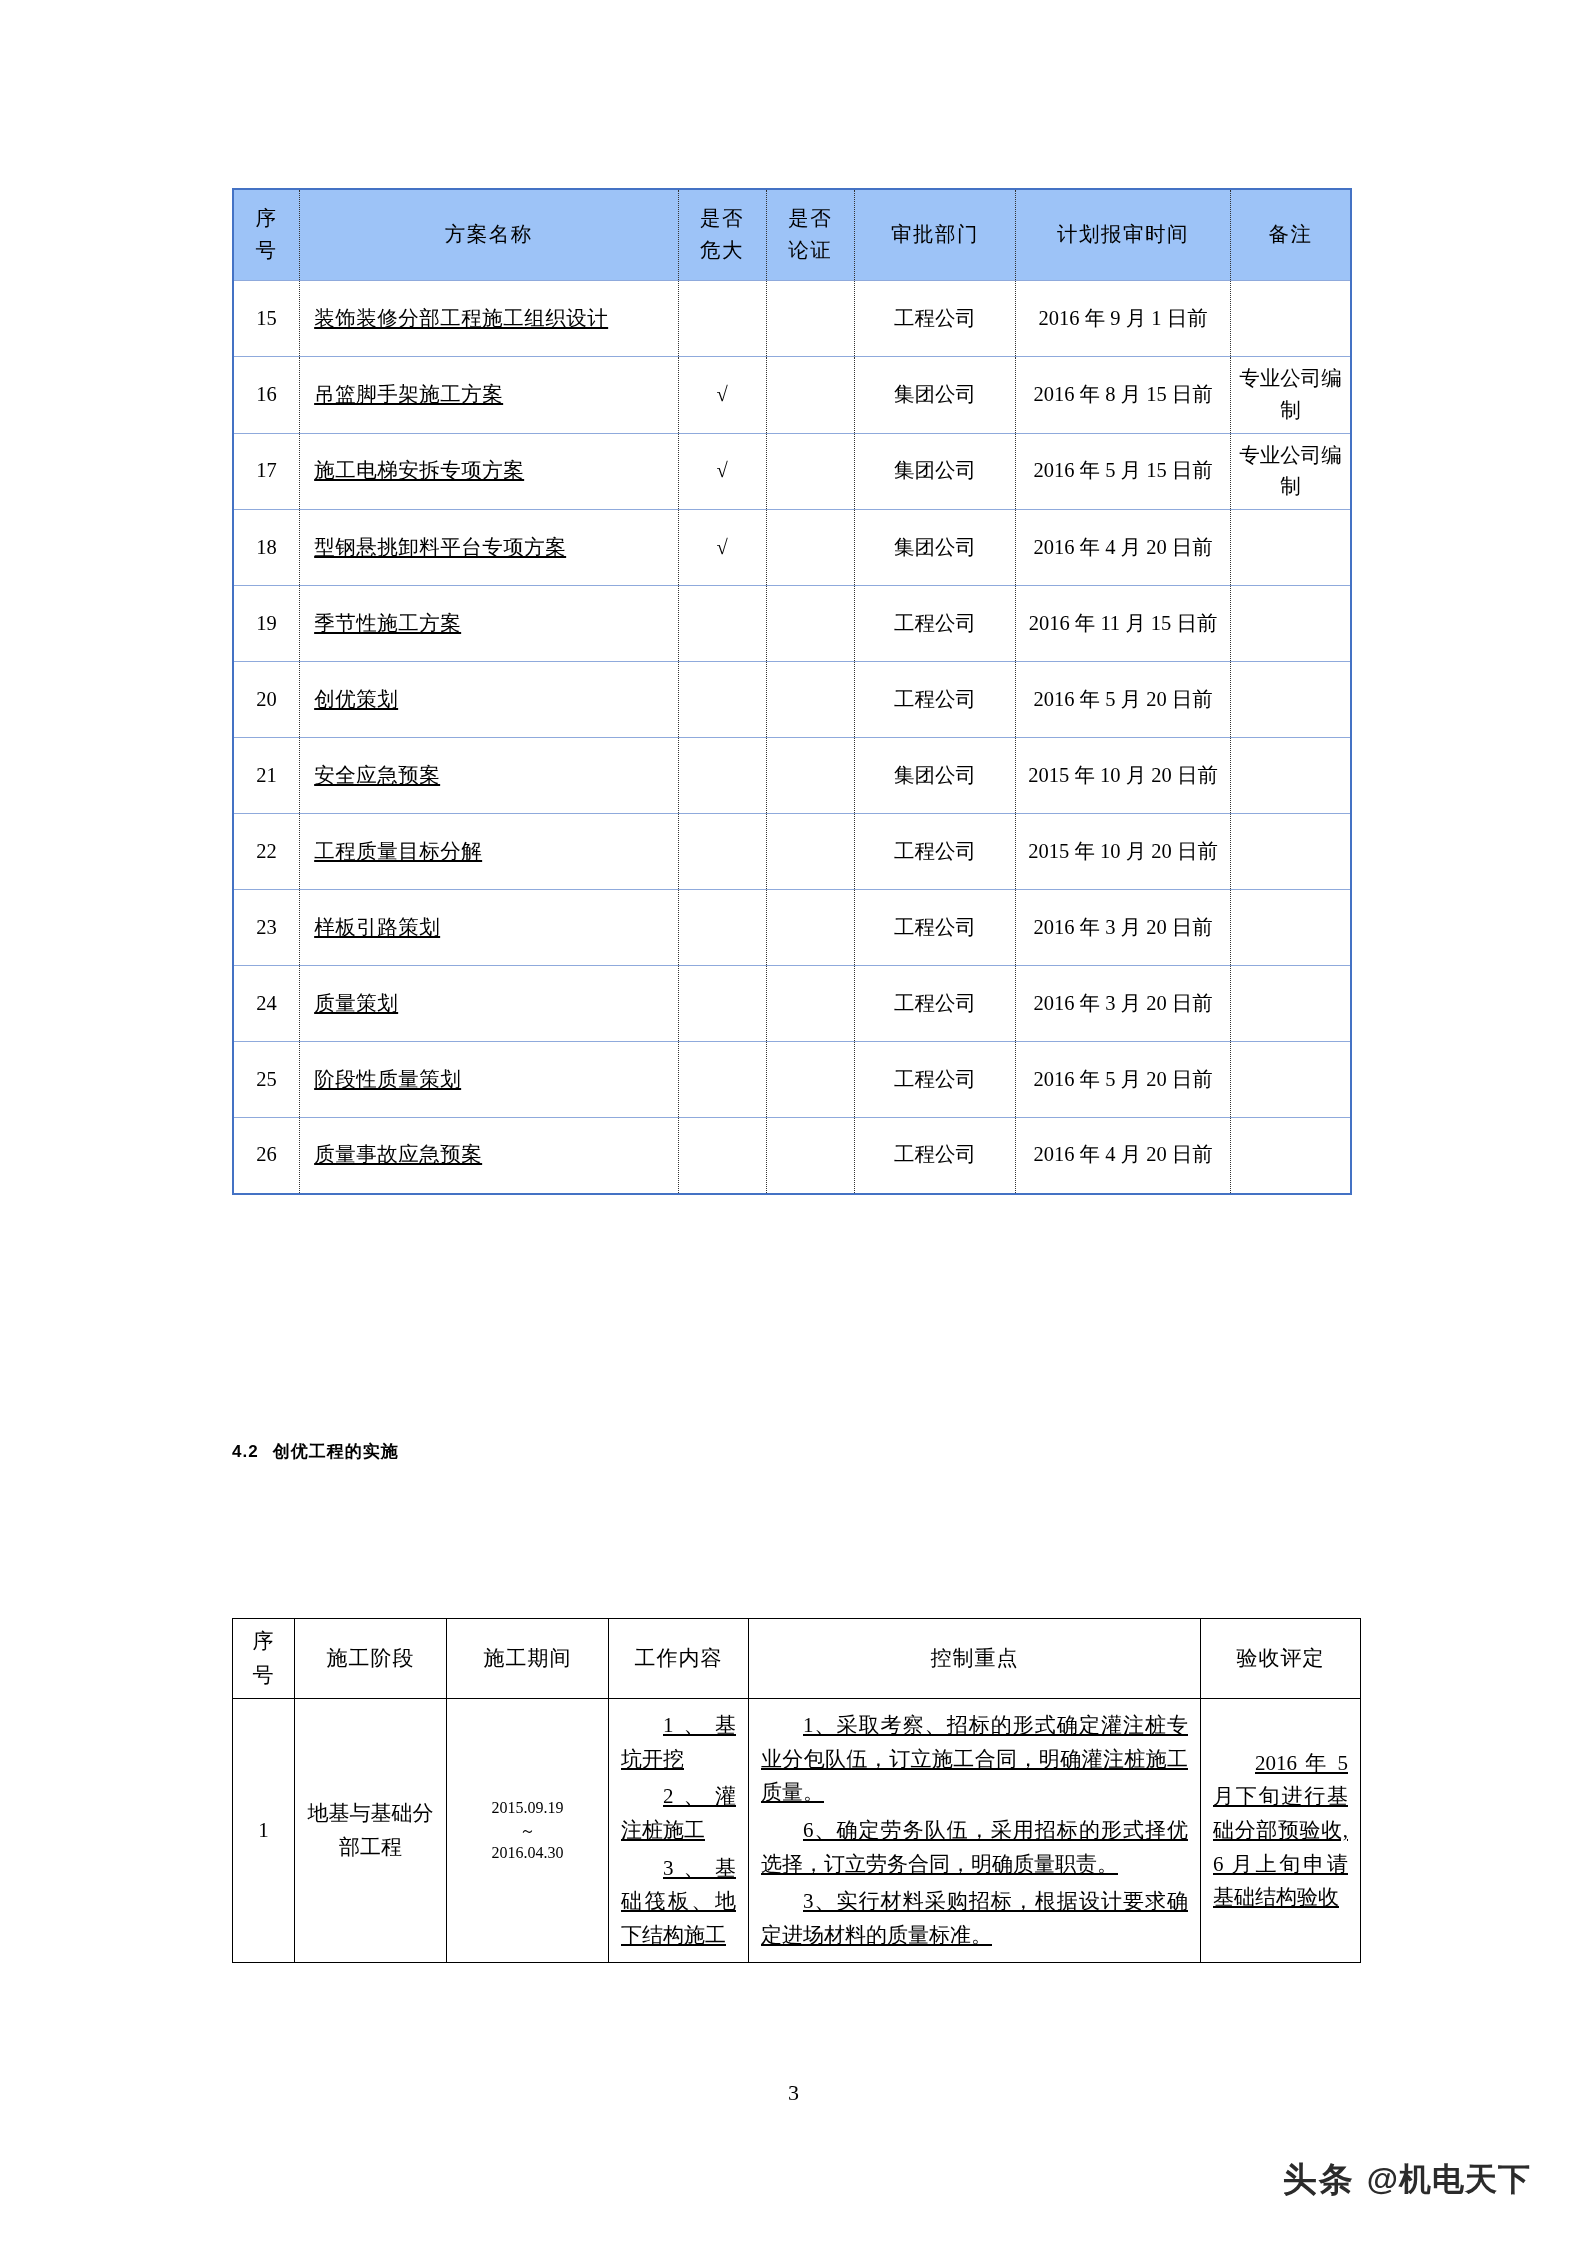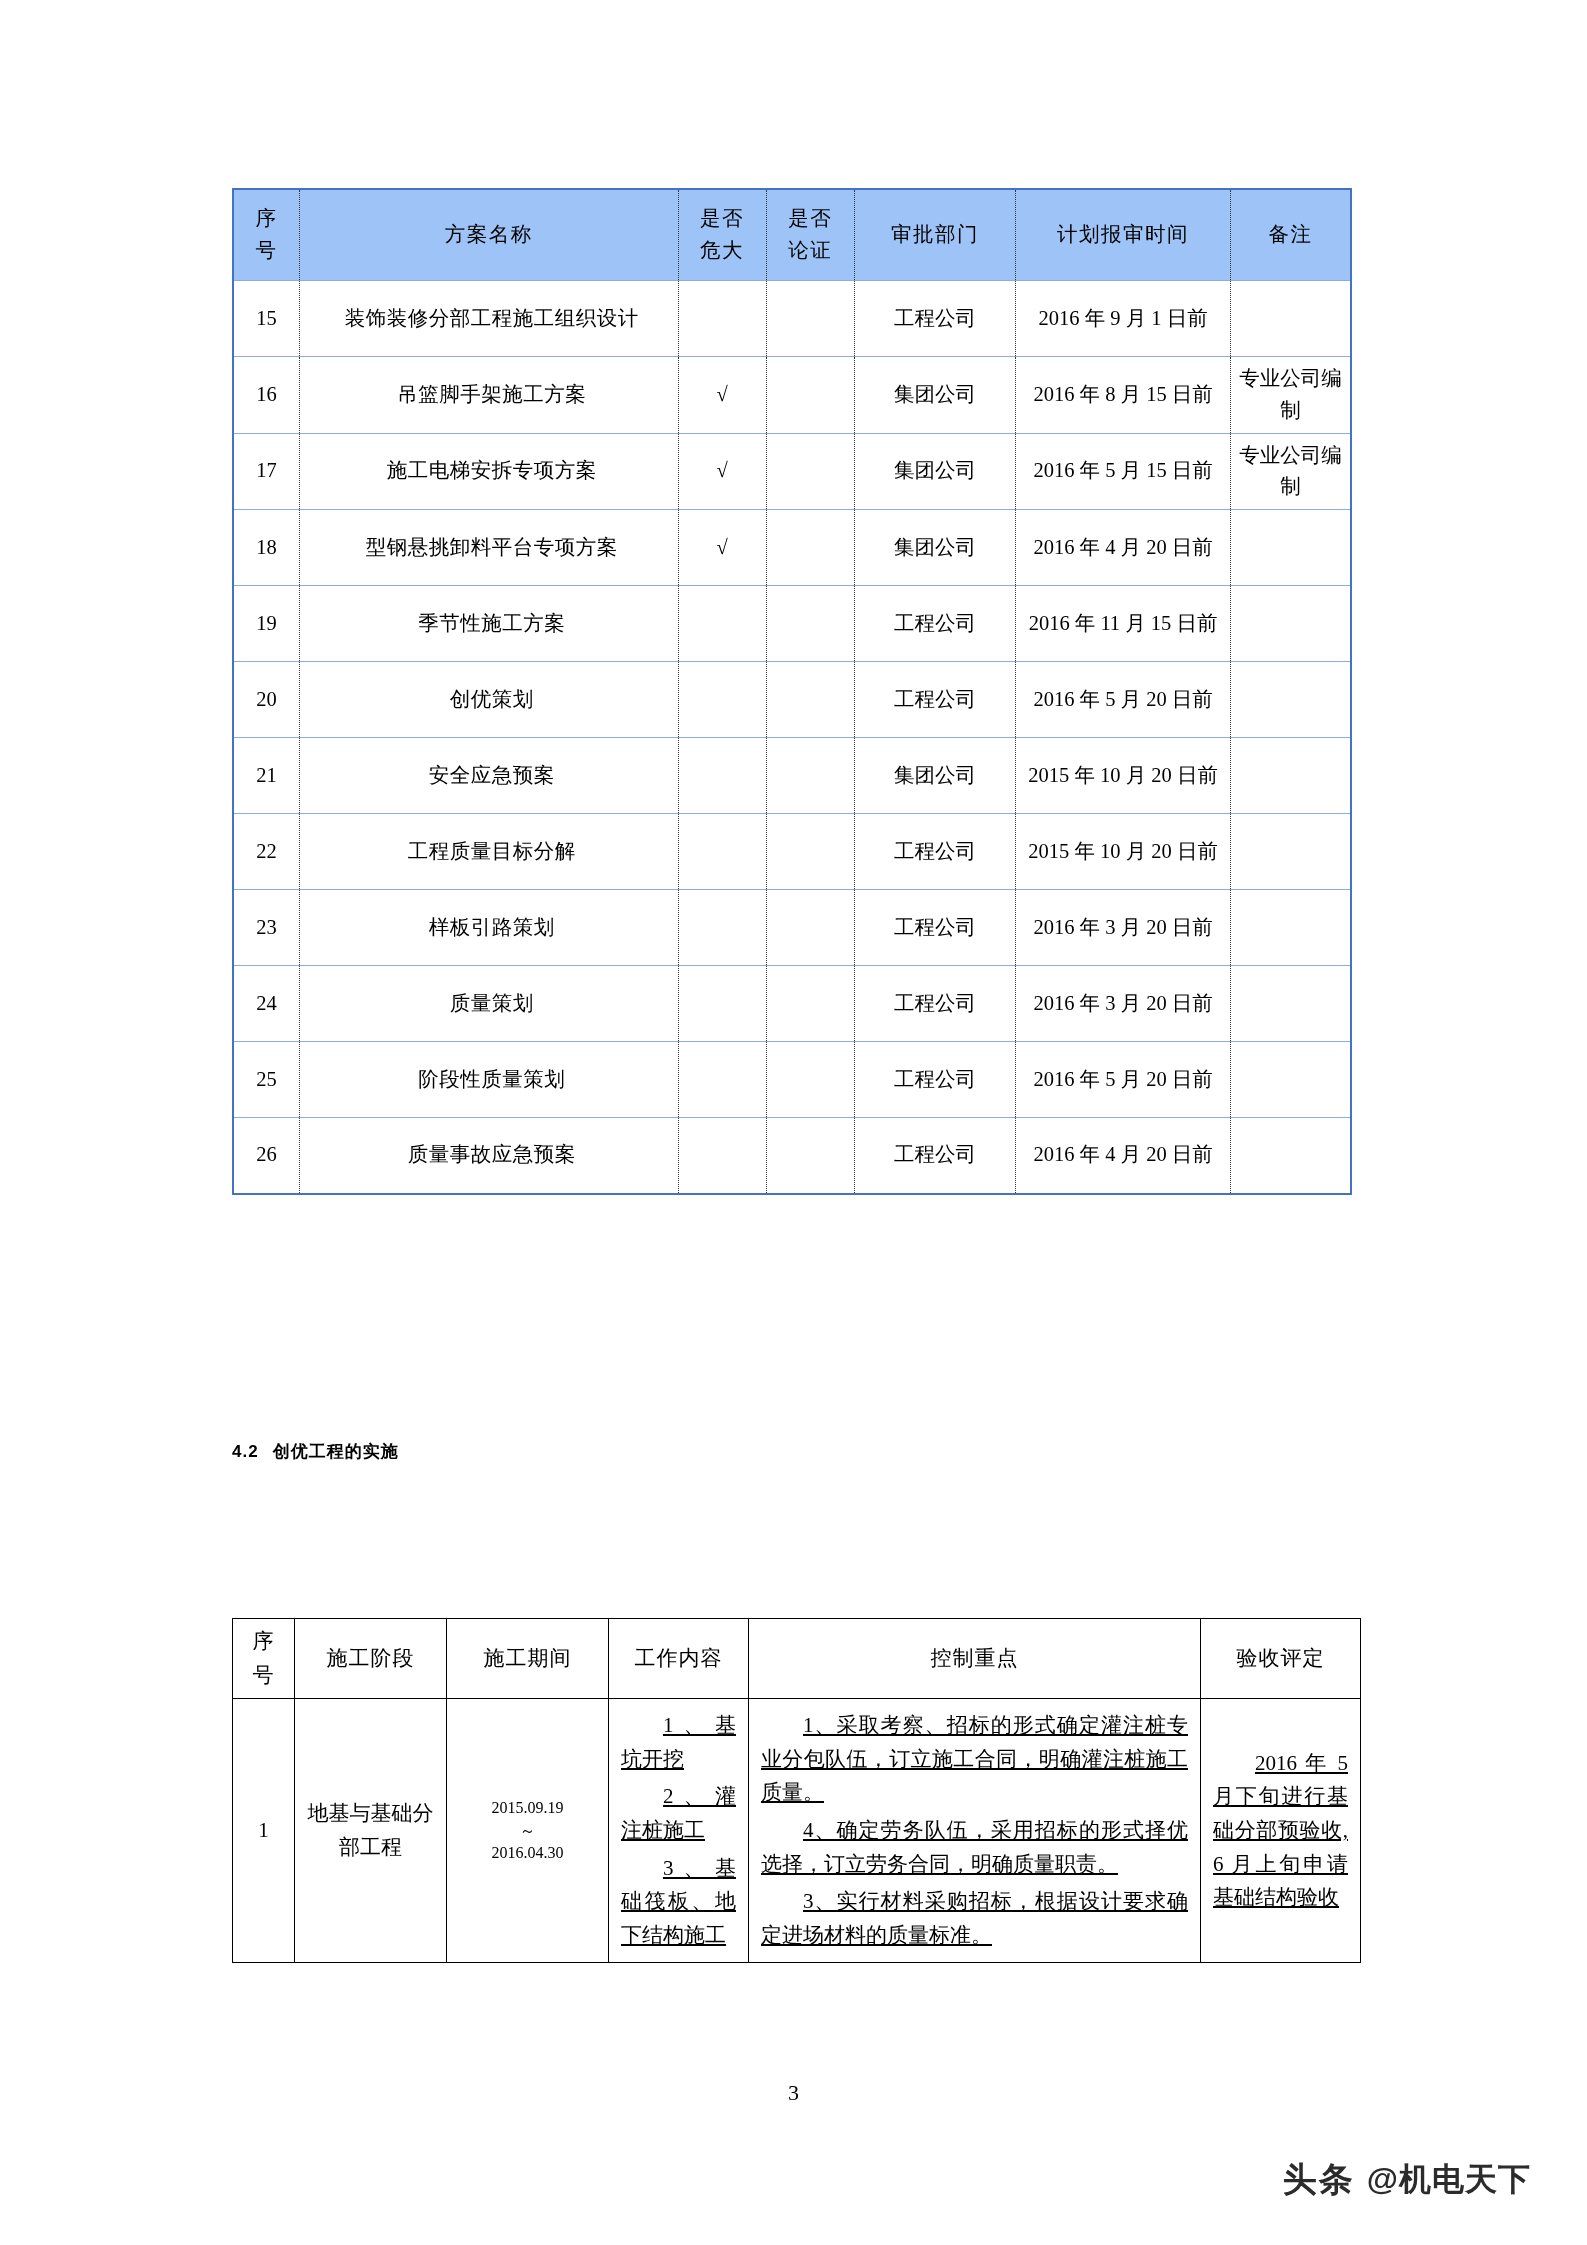--- a/index.html
+++ b/index.html
@@ -52,23 +52,24 @@
   table.t1 thead th {
     background: #9DC3F7;
     border-top: 2px solid #4472C4;
     border-bottom: 1px solid #8FAADC;
     font-weight: normal;
     height: 78px;
     letter-spacing: 1.5px;
   }
   table.t1 tbody tr { height: 76px; }
   table.t1 td.name {
-    text-align: center;
+    text-align: left;
     padding-left: 14px;
     letter-spacing: 0.5px;
+    text-decoration: underline;
   }
   table.t1 td.idx { letter-spacing: 0; }
   .hdr2 { display: block; }
 
   .c-seq   { width: 62px; }
   .c-name  { width: 352px; }
   .c-wd    { width: 82px; }
   .c-lz    { width: 82px; }
   .c-dept  { width: 150px; }
   .c-time  { width: 200px; }
@@ -374,21 +375,21 @@
             <span class="tilde">～</span>
             <span class="tilde">2016.04.30</span>
           </td>
           <td class="work-cell">
             <p>1、基坑开挖</p>
             <p>2、灌注桩施工</p>
             <p>3、基础筏板、地下结构施工</p>
           </td>
           <td class="focus-cell">
             <p>1、采取考察、招标的形式确定灌注桩专业分包队伍，订立施工合同，明确灌注桩施工质量。</p>
-            <p>4、确定劳务队伍，采用招标的形式择优选择，订立劳务合同，明确质量职责。</p>
+            <p>6、确定劳务队伍，采用招标的形式择优选择，订立劳务合同，明确质量职责。</p>
             <p>3、实行材料采购招标，根据设计要求确定进场材料的质量标准。</p>
           </td>
           <td class="acc-cell">
             <p>2016 年 5 月下旬进行基础分部预验收, 6 月上旬申请基础结构验收</p>
           </td>
         </tr>
       </tbody>
     </table>
   </div>
 

